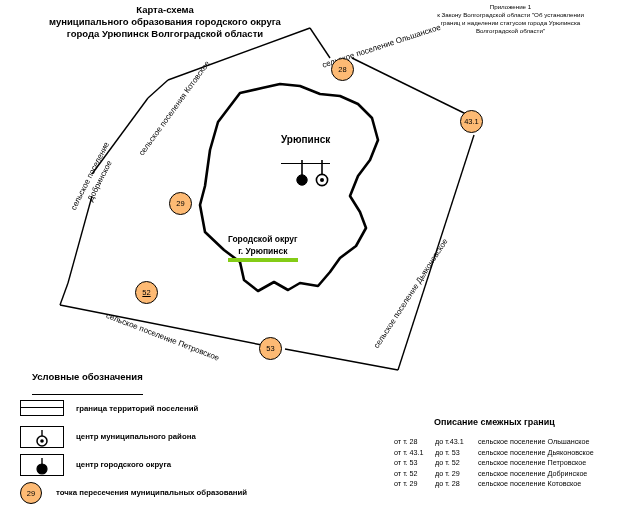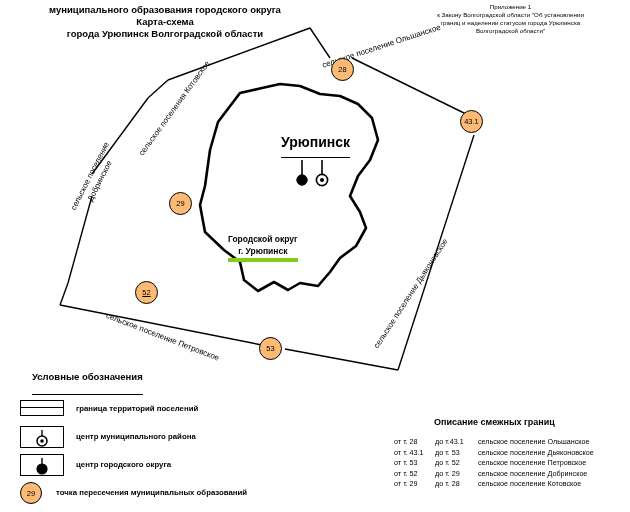--- a/index.html
+++ b/index.html
@@ -54,24 +54,24 @@
   
   .map-label {
     font-size: 8px;
     white-space: nowrap;
   }
   .rot { transform-origin: 0 0; }
 
   #label-uryupinsk {
     left: 281px;
     top: 134px;
-    font-size: 14px;
+    font-size: 10px;
     font-weight: bold;
     border-bottom: 1px solid #000;
-    padding-bottom: 7px;
+    padding-bottom: 18px;
   }
   #label-okrug {
     left: 228px;
     top: 208px;
     font-size: 8.5px;
     font-weight: bold;
     text-align: center;
     line-height: 12px;
     border-bottom: 4px solid #84cc16;
     padding-bottom: 1px;
@@ -171,22 +171,22 @@
   }
   #desc-table td.c1 { width: 38px; }
   #desc-table td.c2 { width: 40px; }
 </style>
 </head>
 <body>
 
 <div id="root">
 
   <div id="title-block" class="abs">
+    <div>Карта-схема</div>
     <div>муниципального образования городского округа</div>
-    <div>Карта-схема</div>
     <div>города Урюпинск Волгоградской области</div>
   </div>
 
   <div id="appendix-block" class="abs">
     <div class="app-title">Приложение 1</div>
     <div>к Закону Волгоградской области "Об установлении</div>
     <div>границ и наделении статусом города Урюпинска</div>
     <div>Волгоградской области"</div>
   </div>
 

